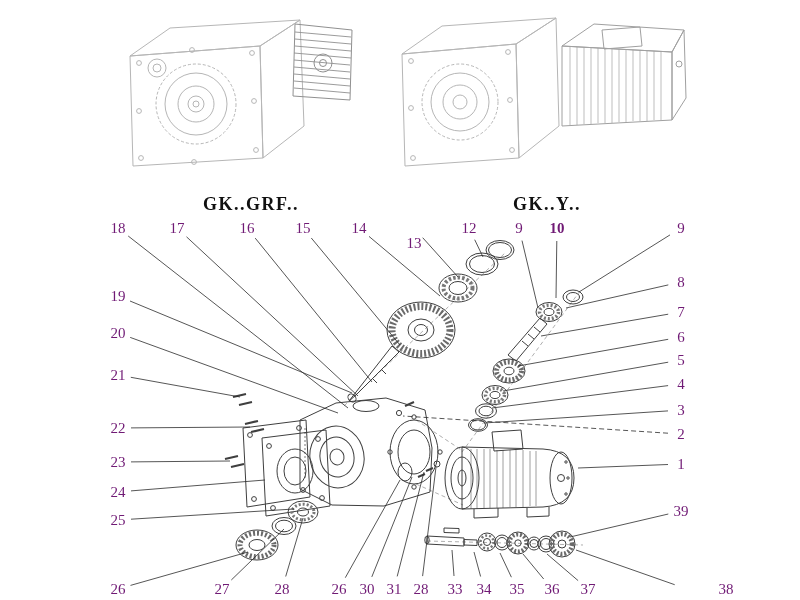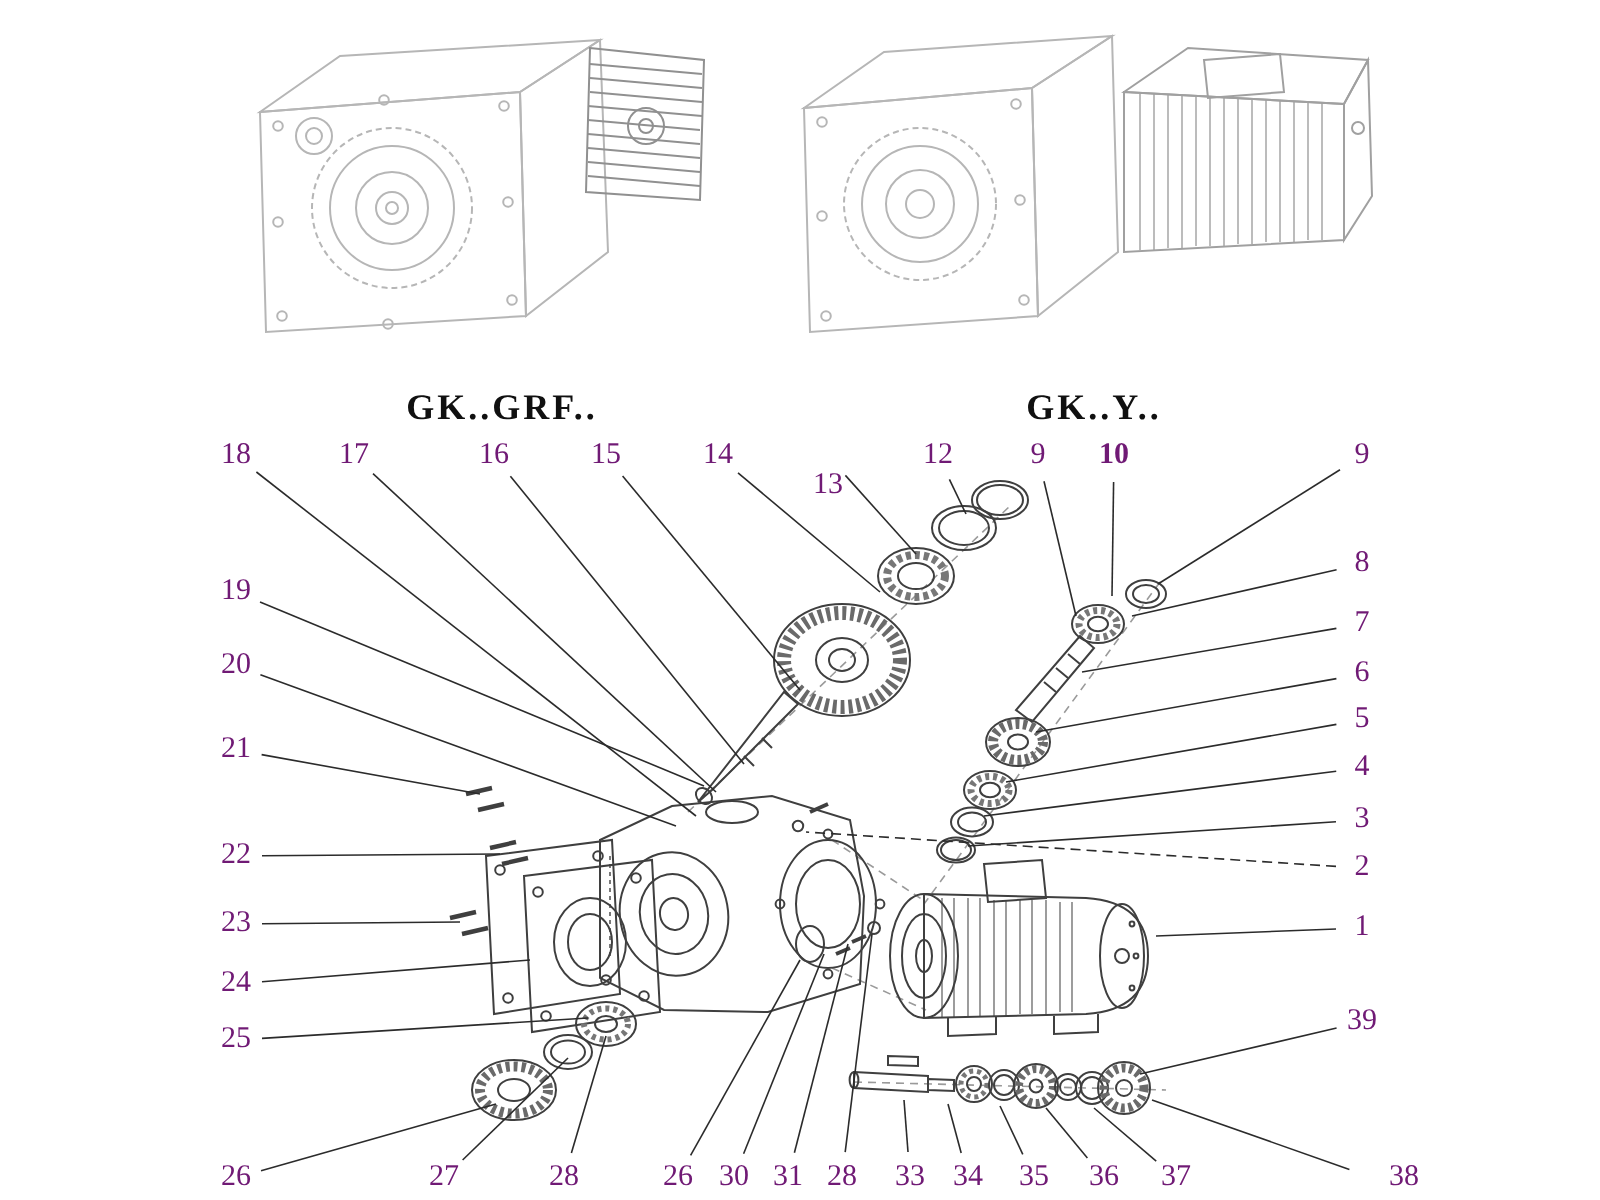--- a/index.html
+++ b/index.html
@@ -289,16 +289,16 @@
       <span class="callout" style="left: 282px; top: 589px;">28</span>
       <span class="callout" style="left: 339px; top: 589px;">26</span>
       <span class="callout" style="left: 367px; top: 589px;">30</span>
       <span class="callout" style="left: 394px; top: 589px;">31</span>
       <span class="callout" style="left: 421px; top: 589px;">28</span>
       <span class="callout" style="left: 455px; top: 589px;">33</span>
       <span class="callout" style="left: 484px; top: 589px;">34</span>
       <span class="callout" style="left: 517px; top: 589px;">35</span>
       <span class="callout" style="left: 552px; top: 589px;">36</span>
       <span class="callout" style="left: 588px; top: 589px;">37</span>
-      <span class="callout" style="left: 702px; top: 589px;">38</span>
+      <span class="callout" style="left: 726px; top: 589px;">38</span>
     </div>
 
 </div>
 
 </body></html>

